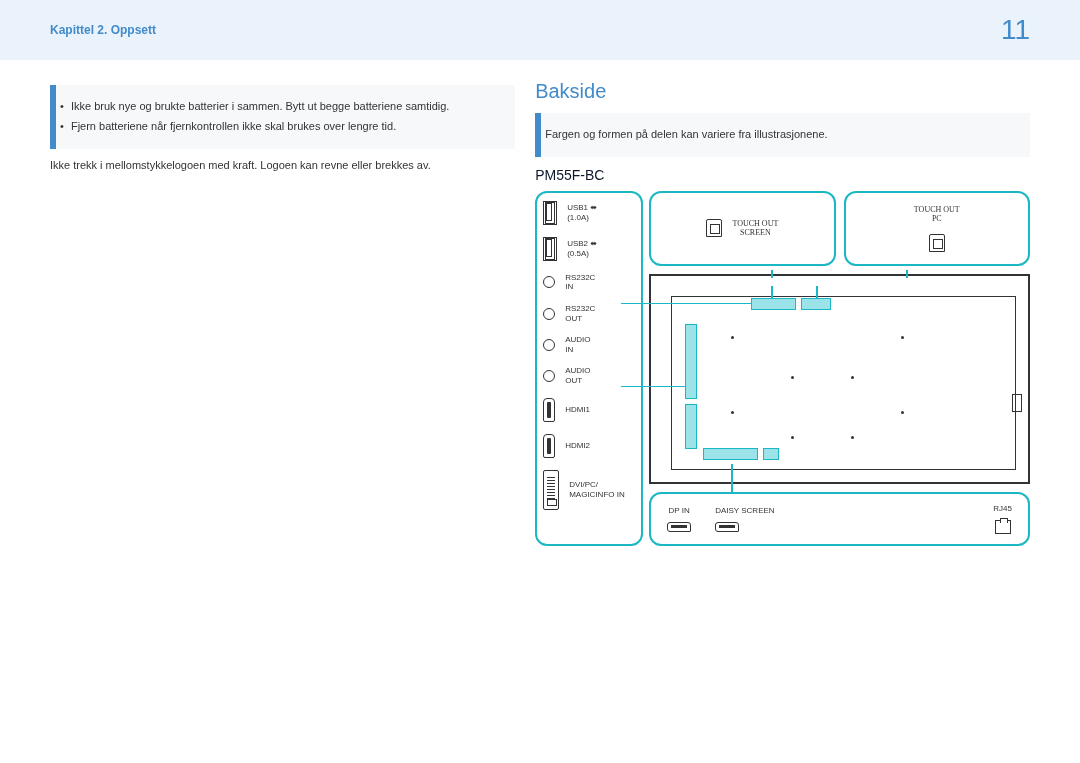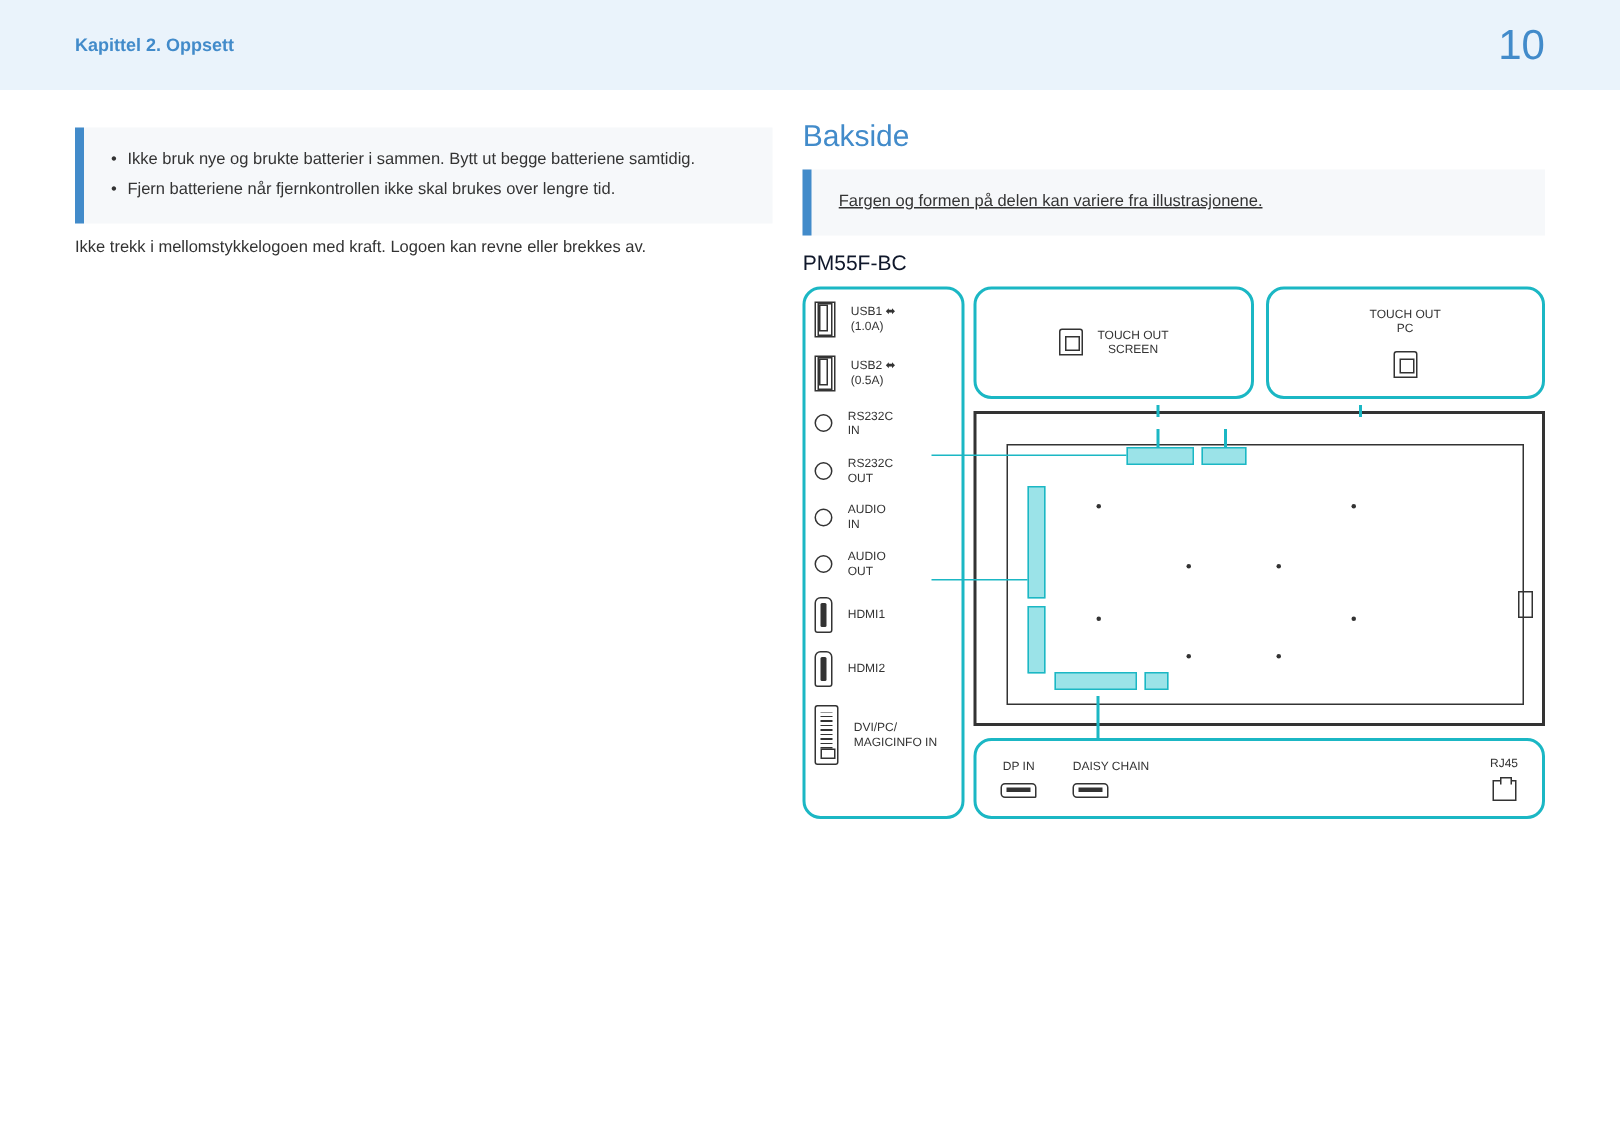--- a/index.html
+++ b/index.html
@@ -33,21 +33,21 @@
     .content {
       display: flex;
       padding: 0 50px;
       gap: 20px;
     }
     .col-left { width: 470px; }
     .col-right { width: 500px; }
     .info-box {
       border-left: 6px solid #428bca;
       background: #f6f8fa;
-      padding: 12px 18px;
+      padding: 12px 4px;
       margin-top: 25px;
       font-size: 11px;
       color: #333;
       line-height: 1.8;
     }
     .info-box ul { list-style: none; padding: 0; }
     .info-box li::before { content: "• "; margin-right: 4px; }
     .subheading {
       font-size: 13px;
       font-weight: 600;
@@ -124,20 +124,21 @@
     .small-box {
       border: 2.5px solid #1bb7c4;
       border-radius: 12px;
       padding: 12px 14px;
       font-size: 8px;
       color: #333;
       display: flex;
       align-items: center;
       gap: 10px;
       justify-content: center;
+      font-family: Liberation Serif, serif;
     }
     .usb-b-shape {
       width: 16px; height: 18px;
       border: 1.5px solid #333;
       border-radius: 2px 2px 0 0;
       position: relative;
     }
     .usb-b-shape::after { content:""; position:absolute; top:4px; left:3px; width:8px; height:8px; border:1px solid #333; }
     .wide-box {
       border: 2.5px solid #1bb7c4;
@@ -196,37 +197,37 @@
     .cyan-block-v { position:absolute; width:12px; background:#9be3e8; border:1px solid #1bb7c4; }
     .cyan-block-h { position:absolute; height:12px; background:#9be3e8; border:1px solid #1bb7c4; }
     .dot { position:absolute; width:3px; height:3px; background:#333; border-radius:50%; }
     .side-port { position:absolute; right:6px; width:10px; height:18px; border:1px solid #333; }
   </style>
 </head>
 <body>
 
 <div class="header">
   <div class="chapter-title">Kapittel 2. Oppsett</div>
-  <div class="page-number">10</div>
+  <div class="page-number">11</div>
 </div>
 
 <div class="content">
   <div class="col-left">
     <div class="info-box">
       <ul>
         <li>Ikke bruk nye og brukte batterier i sammen. Bytt ut begge batteriene samtidig.</li>
         <li>Fjern batteriene når fjernkontrollen ikke skal brukes over lengre tid.</li>
       </ul>
     </div>
     <div class="body-text">Ikke trekk i mellomstykkelogoen med kraft. Logoen kan revne eller brekkes av.</div>
   </div>
 
   <div class="col-right">
     <div class="section-heading">Bakside</div>
-    <div class="info-box" style="margin-top:10px;text-decoration:underline;">
+    <div class="info-box" style="margin-top:10px;">
       <span>Fargen og formen på delen kan variere fra illustrasjonene.</span>
     </div>
     <div class="model-name">PM55F-BC</div>
 
     <div class="diagram-layout">
 
       <div class="diagram-panel" style="width:108px;">
         <div class="port-box">
           <div class="port-shape">
               <div class="usb-shape"></div>
@@ -319,21 +320,21 @@
           <div class="cyan-line" style="bottom:-12px; left:80px; width:1.5px; height:30px;"></div>
         </div>
 
         <div class="wide-box">
           <div style="display:flex; gap:24px; align-items:center;">
             <div style="text-align:center;">
               <div class="port-label" style="margin-bottom:6px;">DP IN</div>
               <div class="dp-shape"></div>
             </div>
             <div style="text-align:center;">
-              <div class="port-label" style="margin-bottom:6px;">DAISY CHAIN</div>
+              <div class="port-label" style="margin-bottom:6px;">DAISY SCREEN</div>
               <div class="dp-shape"></div>
             </div>
           </div>
           <div style="text-align:right;">
             <div class="port-label" style="margin-bottom:6px;">RJ45</div>
             <div class="rj45-shape" style="margin:0 auto;"></div>
           </div>
         </div>
       </div>
     </div>

